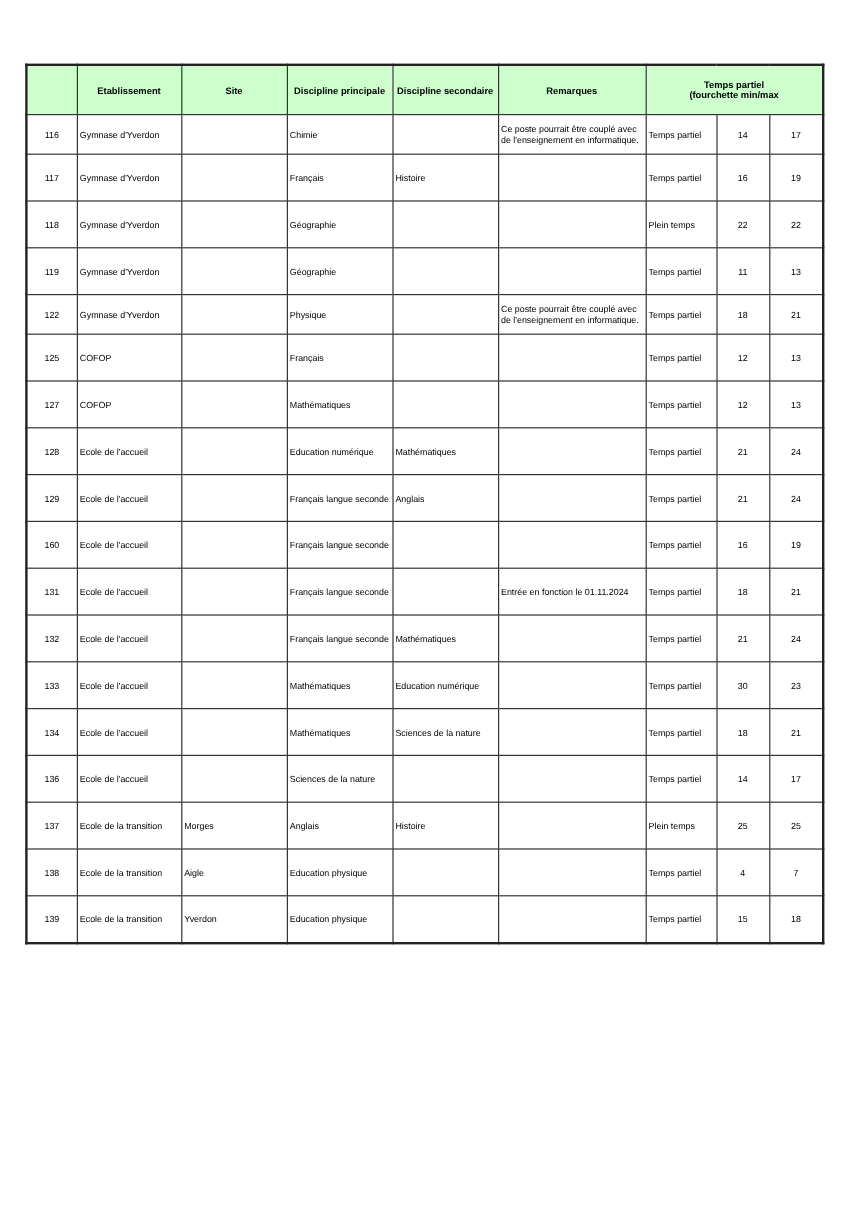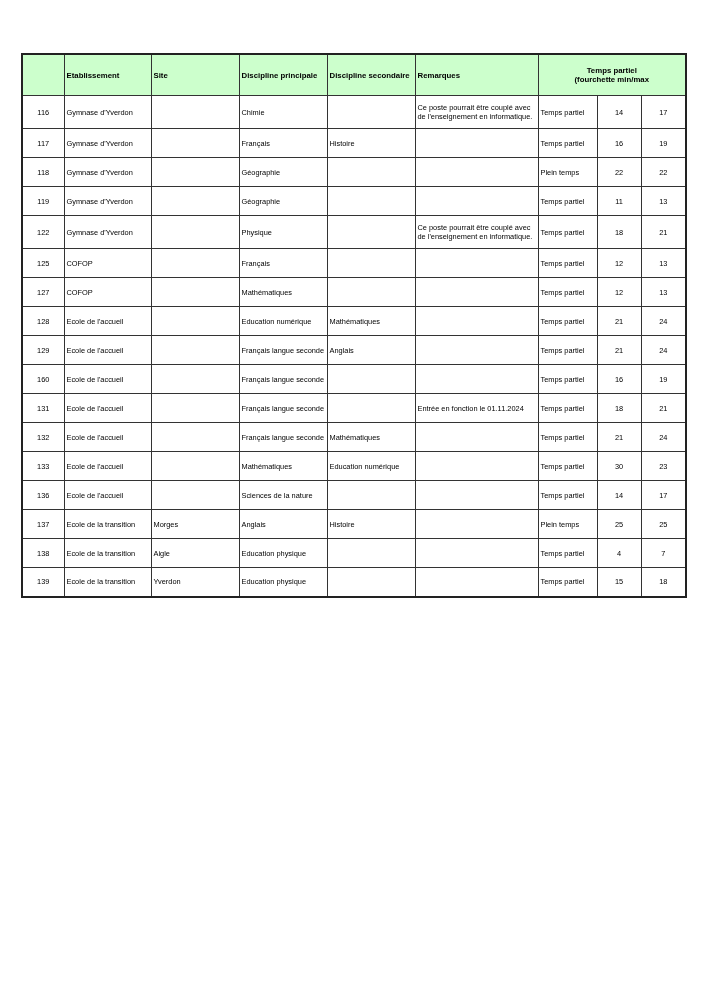--- a/index.html
+++ b/index.html
@@ -3,24 +3,24 @@
 <meta charset="utf-8">
 <style>
   html, body { margin: 0; padding: 0; background: #ffffff; }
   body { width: 713px; height: 1008px; position: relative; overflow: hidden;
          font-family: "Liberation Sans", sans-serif; color: #000; }
   table { position: absolute; left: 21px; top: 53px; width: 664px;
           border-collapse: collapse; table-layout: fixed;
           border: 2px solid #222; }
   th, td { border: 1.5px solid #333; font-size: 7.4px; line-height: 9px;
            padding: 0 2px; vertical-align: middle; overflow: hidden; }
-  th { background: #ccffcc; font-weight: bold; text-align: left; height: 40px; font-size: 7.8px; }
+  th { background: #ccffcc; font-weight: bold; text-align: center; height: 40px; font-size: 7.8px; }
   th.center { text-align: center; }
   td.num, td.minmax { text-align: center; }
-  tr.r { height: 29px; }
+  tr.r { height: 39px; }
   tr.tall { height: 33px; }
   col.c1 { width: 42px; } col.c2 { width: 87px; } col.c3 { width: 88px; }
   col.c4 { width: 88px; } col.c5 { width: 88px; } col.c6 { width: 123px; }
   col.c7 { width: 59px; } col.c8 { width: 44px; } col.c9 { width: 45px; }
   th.c1h { text-align: center; padding-left: 41px; }
 </style>
 </head>
 <body>
 
 <table>
@@ -187,20 +187,31 @@
         <td>Ecole de l'accueil</td>
         <td></td>
         <td>Mathématiques</td>
         <td>Education numérique</td>
         <td></td>
         <td>Temps partiel</td>
         <td class="minmax">30</td>
         <td class="minmax">23</td>
       </tr>
       <tr class="r">
+        <td class="num">134</td>
+        <td>Ecole de l'accueil</td>
+        <td></td>
+        <td>Mathématiques</td>
+        <td>Sciences de la nature</td>
+        <td></td>
+        <td>Temps partiel</td>
+        <td class="minmax">18</td>
+        <td class="minmax">21</td>
+      </tr>
+      <tr class="r">
         <td class="num">136</td>
         <td>Ecole de l'accueil</td>
         <td></td>
         <td>Sciences de la nature</td>
         <td></td>
         <td></td>
         <td>Temps partiel</td>
         <td class="minmax">14</td>
         <td class="minmax">17</td>
       </tr>

